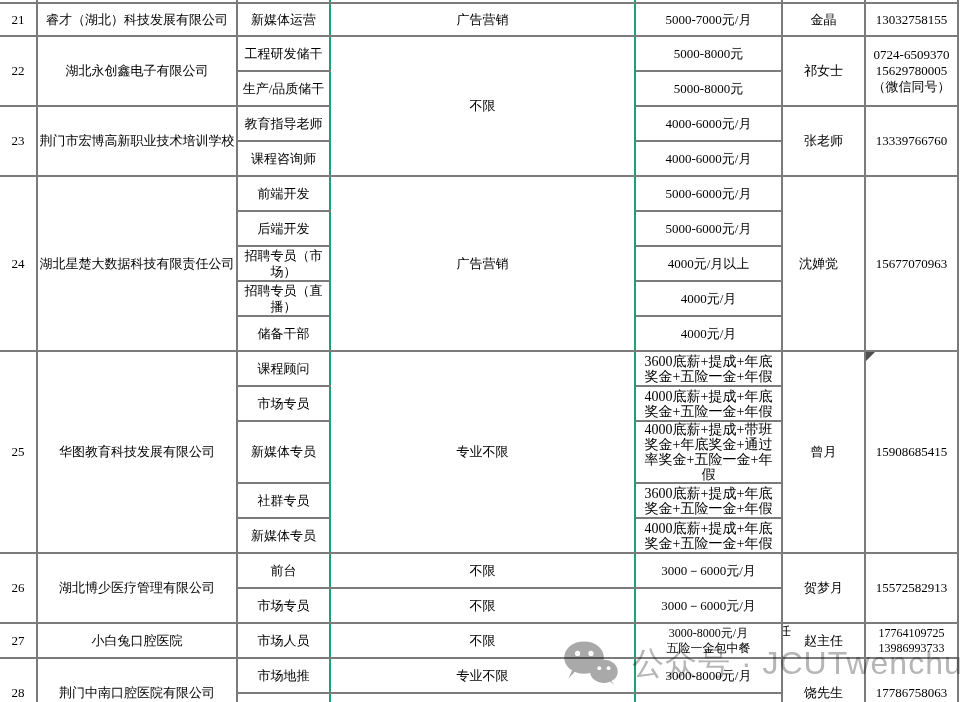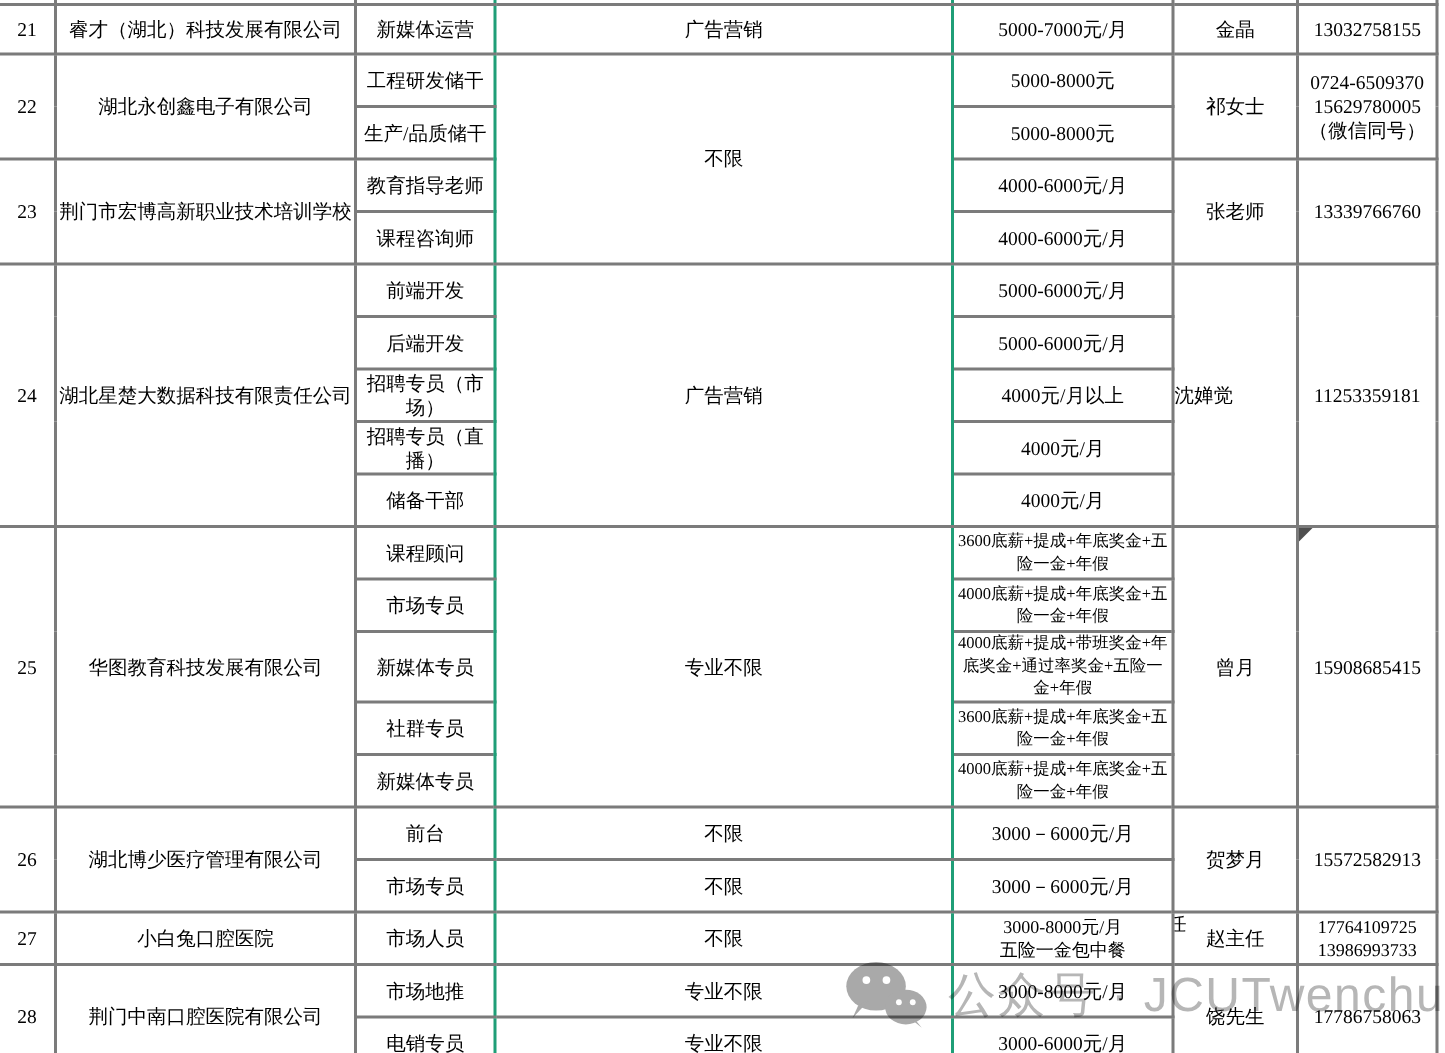--- a/index.html
+++ b/index.html
@@ -8,24 +8,24 @@
   table.jobs{border-collapse:collapse;table-layout:fixed;width:958px;}
   td{border:2px solid #7b7b7b;text-align:center;vertical-align:middle;
      padding:0 1px;font-size:13px;line-height:16px;overflow:hidden;}
   tr.cut td{border-top:none;height:2px;padding:0;}
   td:first-child{border-left:none;}
   
   td.c-pos{border-right-color:#1f9e77;}
   td.c-major{border-left-color:#1f9e77;border-right-color:#1f9e77;border-radius:11px;}
   td.c-sal{border-left-color:#1f9e77;margin-top:32px;}
   td.pre{white-space:pre-line;}
-  td.sal-sm{font-size:11px;line-height:15px;padding:0 2px;}
+  td.sal-sm{font-size:14px;line-height:15px;padding:0 2px;}
   td.sal-md{font-size:12px;line-height:15px;}
   td.ph-sm{font-size:12px;line-height:15px;margin-left:20px;}
-  td.cl{text-align:left;padding-left:0;}
+  td.cl{text-align:left;padding-left:16px;}
   td.rel{position:relative;margin-left:28px;}
   .stray-ren{position:absolute;top:0;left:-5px;font-size:13px;line-height:14px;}
   .corner-tri{position:absolute;top:0;left:0;width:0;height:0;
               border-top:9px solid #4f4f4f;border-right:9px solid transparent;}
   .watermark{position:absolute;left:562px;top:640px;display:flex;align-items:center;
              gap:13px;z-index:5;pointer-events:none;mix-blend-mode:multiply;}
   .wm-text{font-family:"Liberation Sans","DejaVu Sans",sans-serif;font-size:32px;
            color:#b6b6b6;letter-spacing:1px;white-space:nowrap;}
 </style>
 </head>
@@ -92,21 +92,21 @@
       <td class="c-sal">4000-6000元/月</td>
     </tr>
 
     <tr style="height:35px">
       <td rowspan="5">24</td>
       <td rowspan="5">湖北星楚大数据科技有限责任公司</td>
       <td class="c-pos">前端开发</td>
       <td class="c-major" rowspan="5">广告营销</td>
       <td class="c-sal">5000-6000元/月</td>
       <td rowspan="5" class="cl">沈婵觉</td>
-      <td rowspan="5">11253359181</td>
+      <td rowspan="5">15677070963</td>
     </tr>
     <tr style="height:35px">
       <td class="c-pos">后端开发</td>
       <td class="c-sal">5000-6000元/月</td>
     </tr>
     <tr style="height:35px">
       <td class="c-pos">招聘专员（市场）</td>
       <td class="c-sal">4000元/月以上</td>
     </tr>
     <tr style="height:35px">

